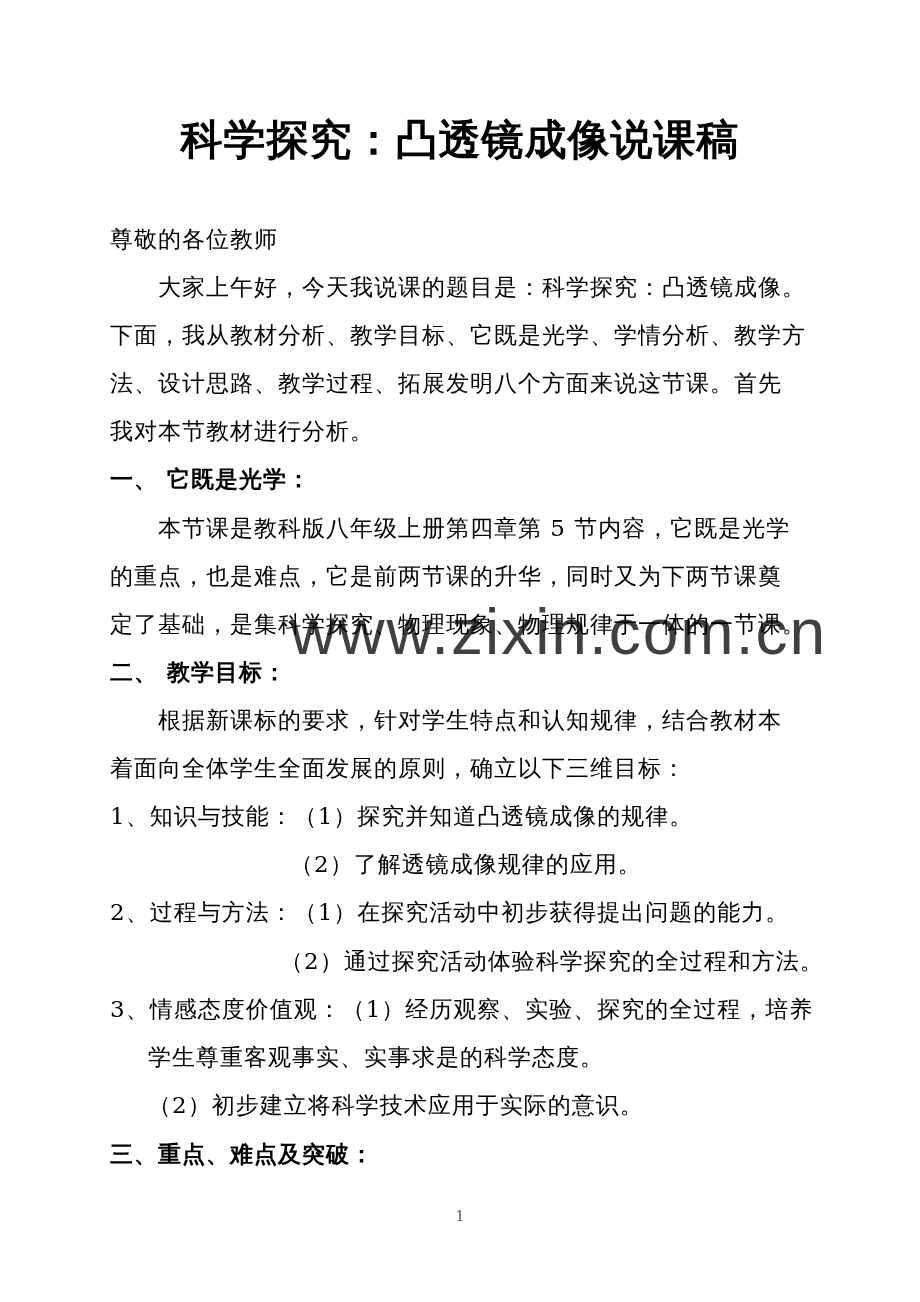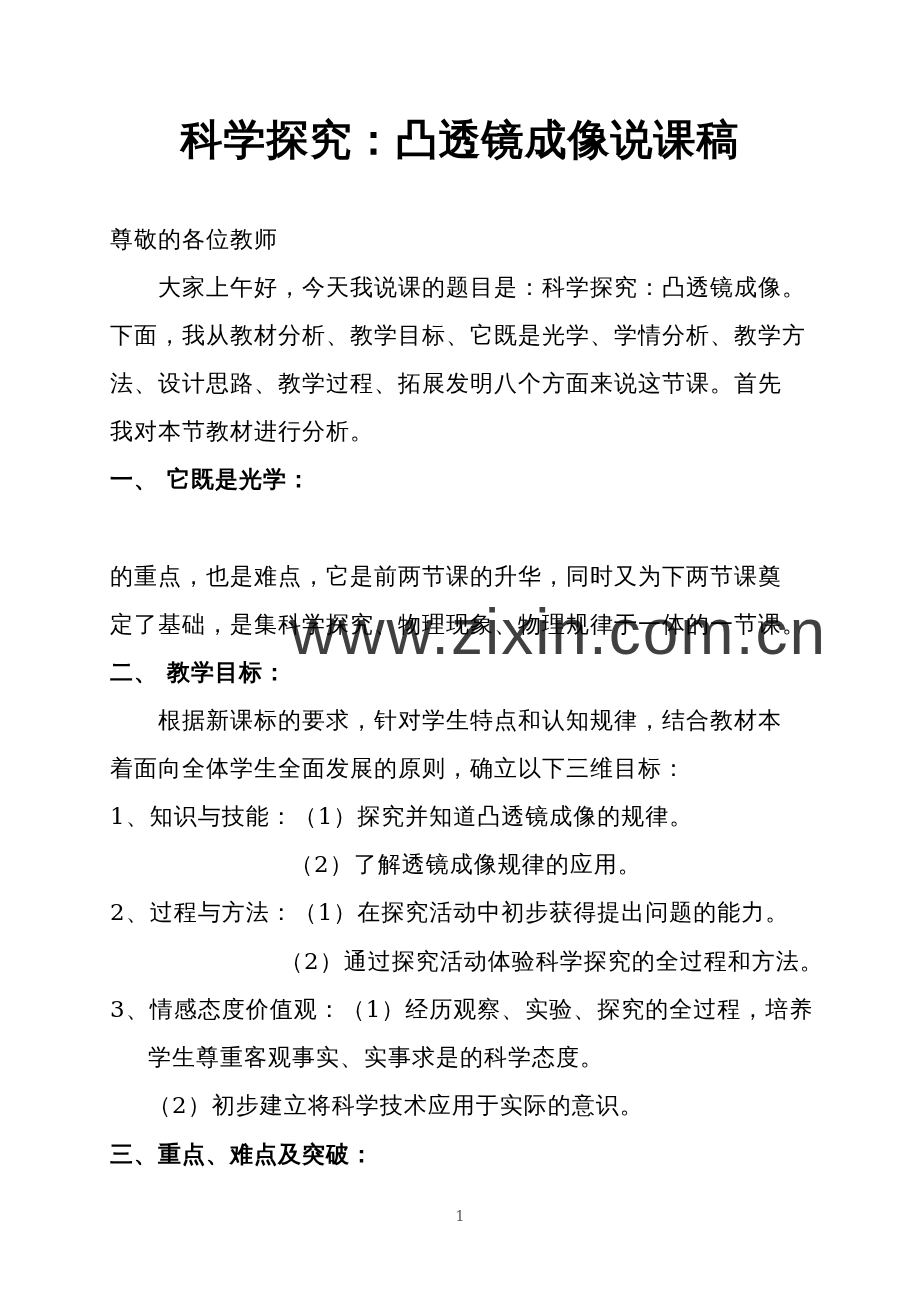--- a/index.html
+++ b/index.html
@@ -24,20 +24,21 @@
   <div class="watermark">www.zixin.com.cn</div>
 
   <div class="line" style="top:218px">尊敬的各位教师</div>
   <div class="line indent" style="top:266px">大家上午好，今天我说课的题目是：科学探究：凸透镜成像。</div>
   <div class="line" style="top:314px">下面，我从教材分析、教学目标、它既是光学、学情分析、教学方</div>
   <div class="line" style="top:362px">法、设计思路、教学过程、拓展发明八个方面来说这节课。首先</div>
   <div class="line" style="top:410px">我对本节教材进行分析。</div>
 
   <div class="line bold" style="top:458px">一、 它既是光学：</div>
 
+  <div class="line indent" style="top:507px">本节课是教科版八年级上册第四章第 5 节内容，它既是光学</div>
   <div class="line" style="top:555px">的重点，也是难点，它是前两节课的升华，同时又为下两节课奠</div>
   <div class="line" style="top:603px">定了基础，是集科学探究、物理现象、物理规律于一体的一节课。</div>
 
   <div class="line indent" style="top:699px">根据新课标的要求，针对学生特点和认知规律，结合教材本</div>
 
   <div class="line bold" style="top:651px">二、 教学目标：</div>
   <div class="line" style="top:747px">着面向全体学生全面发展的原则，确立以下三维目标：</div>
   <div class="line" style="top:795px">1、知识与技能：（1）探究并知道凸透镜成像的规律。</div>
   <div class="line" style="top:843px; left:290px">（2）了解透镜成像规律的应用。</div>
   <div class="line" style="top:891px">2、过程与方法：（1）在探究活动中初步获得提出问题的能力。</div>

